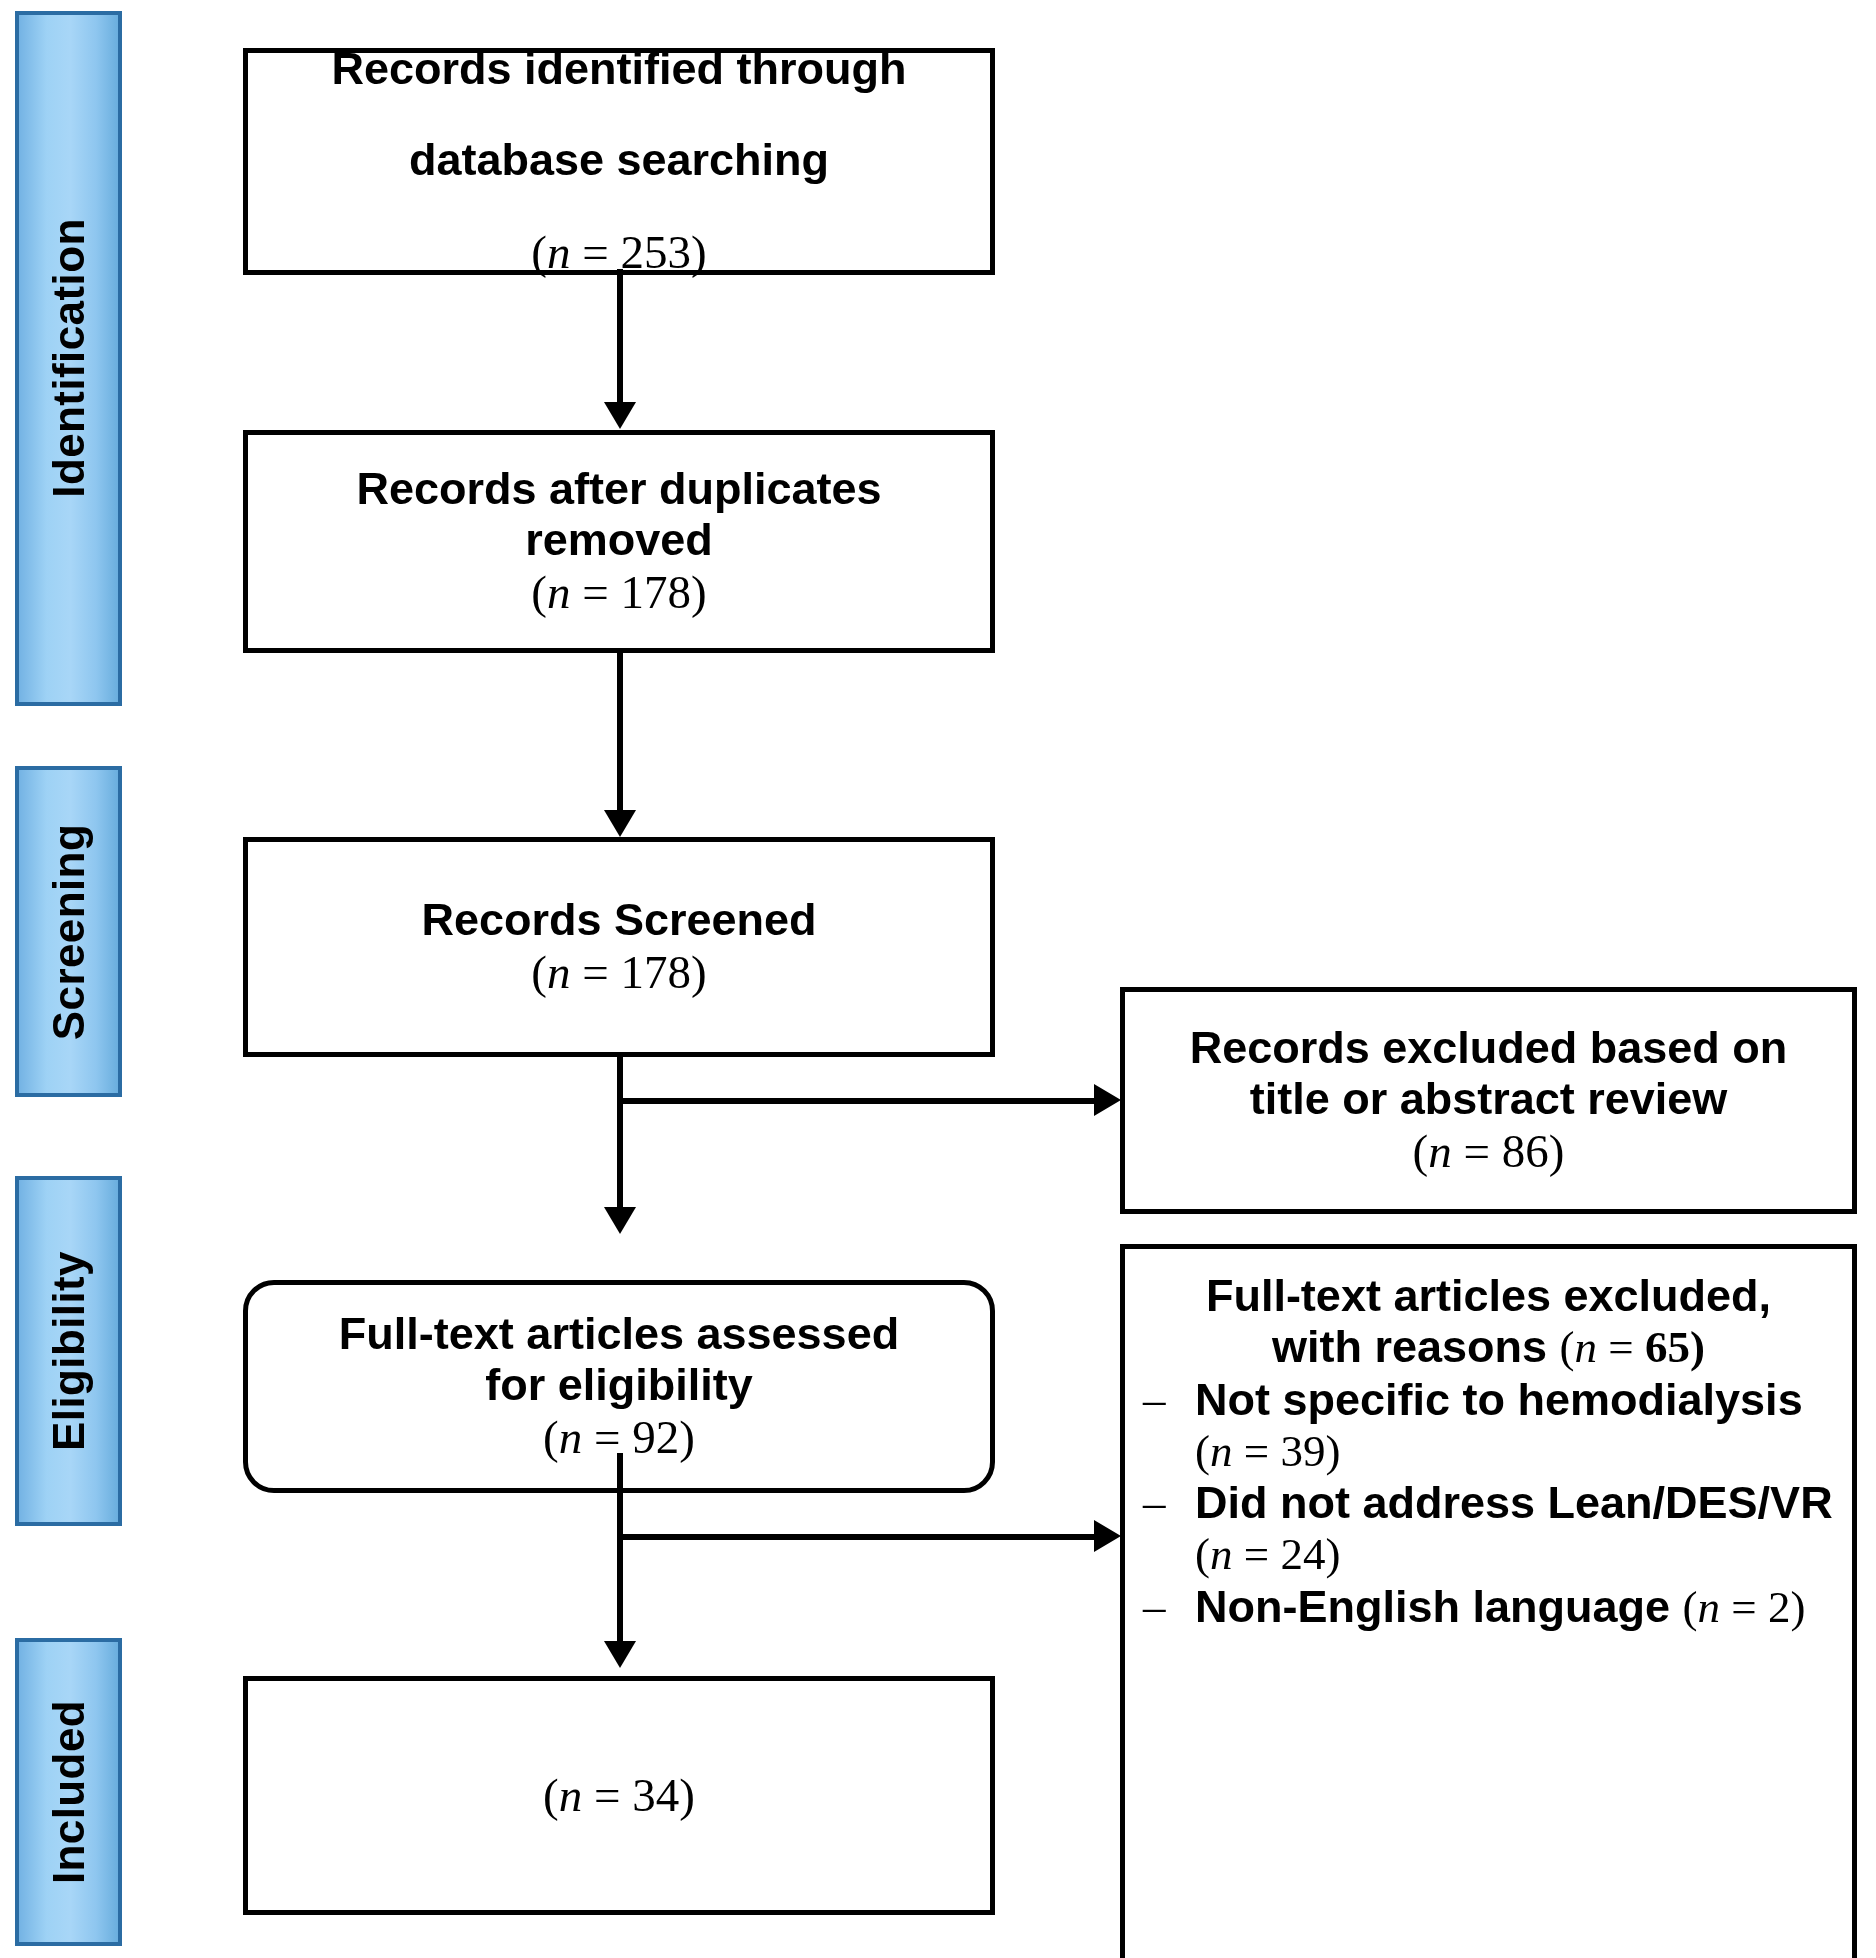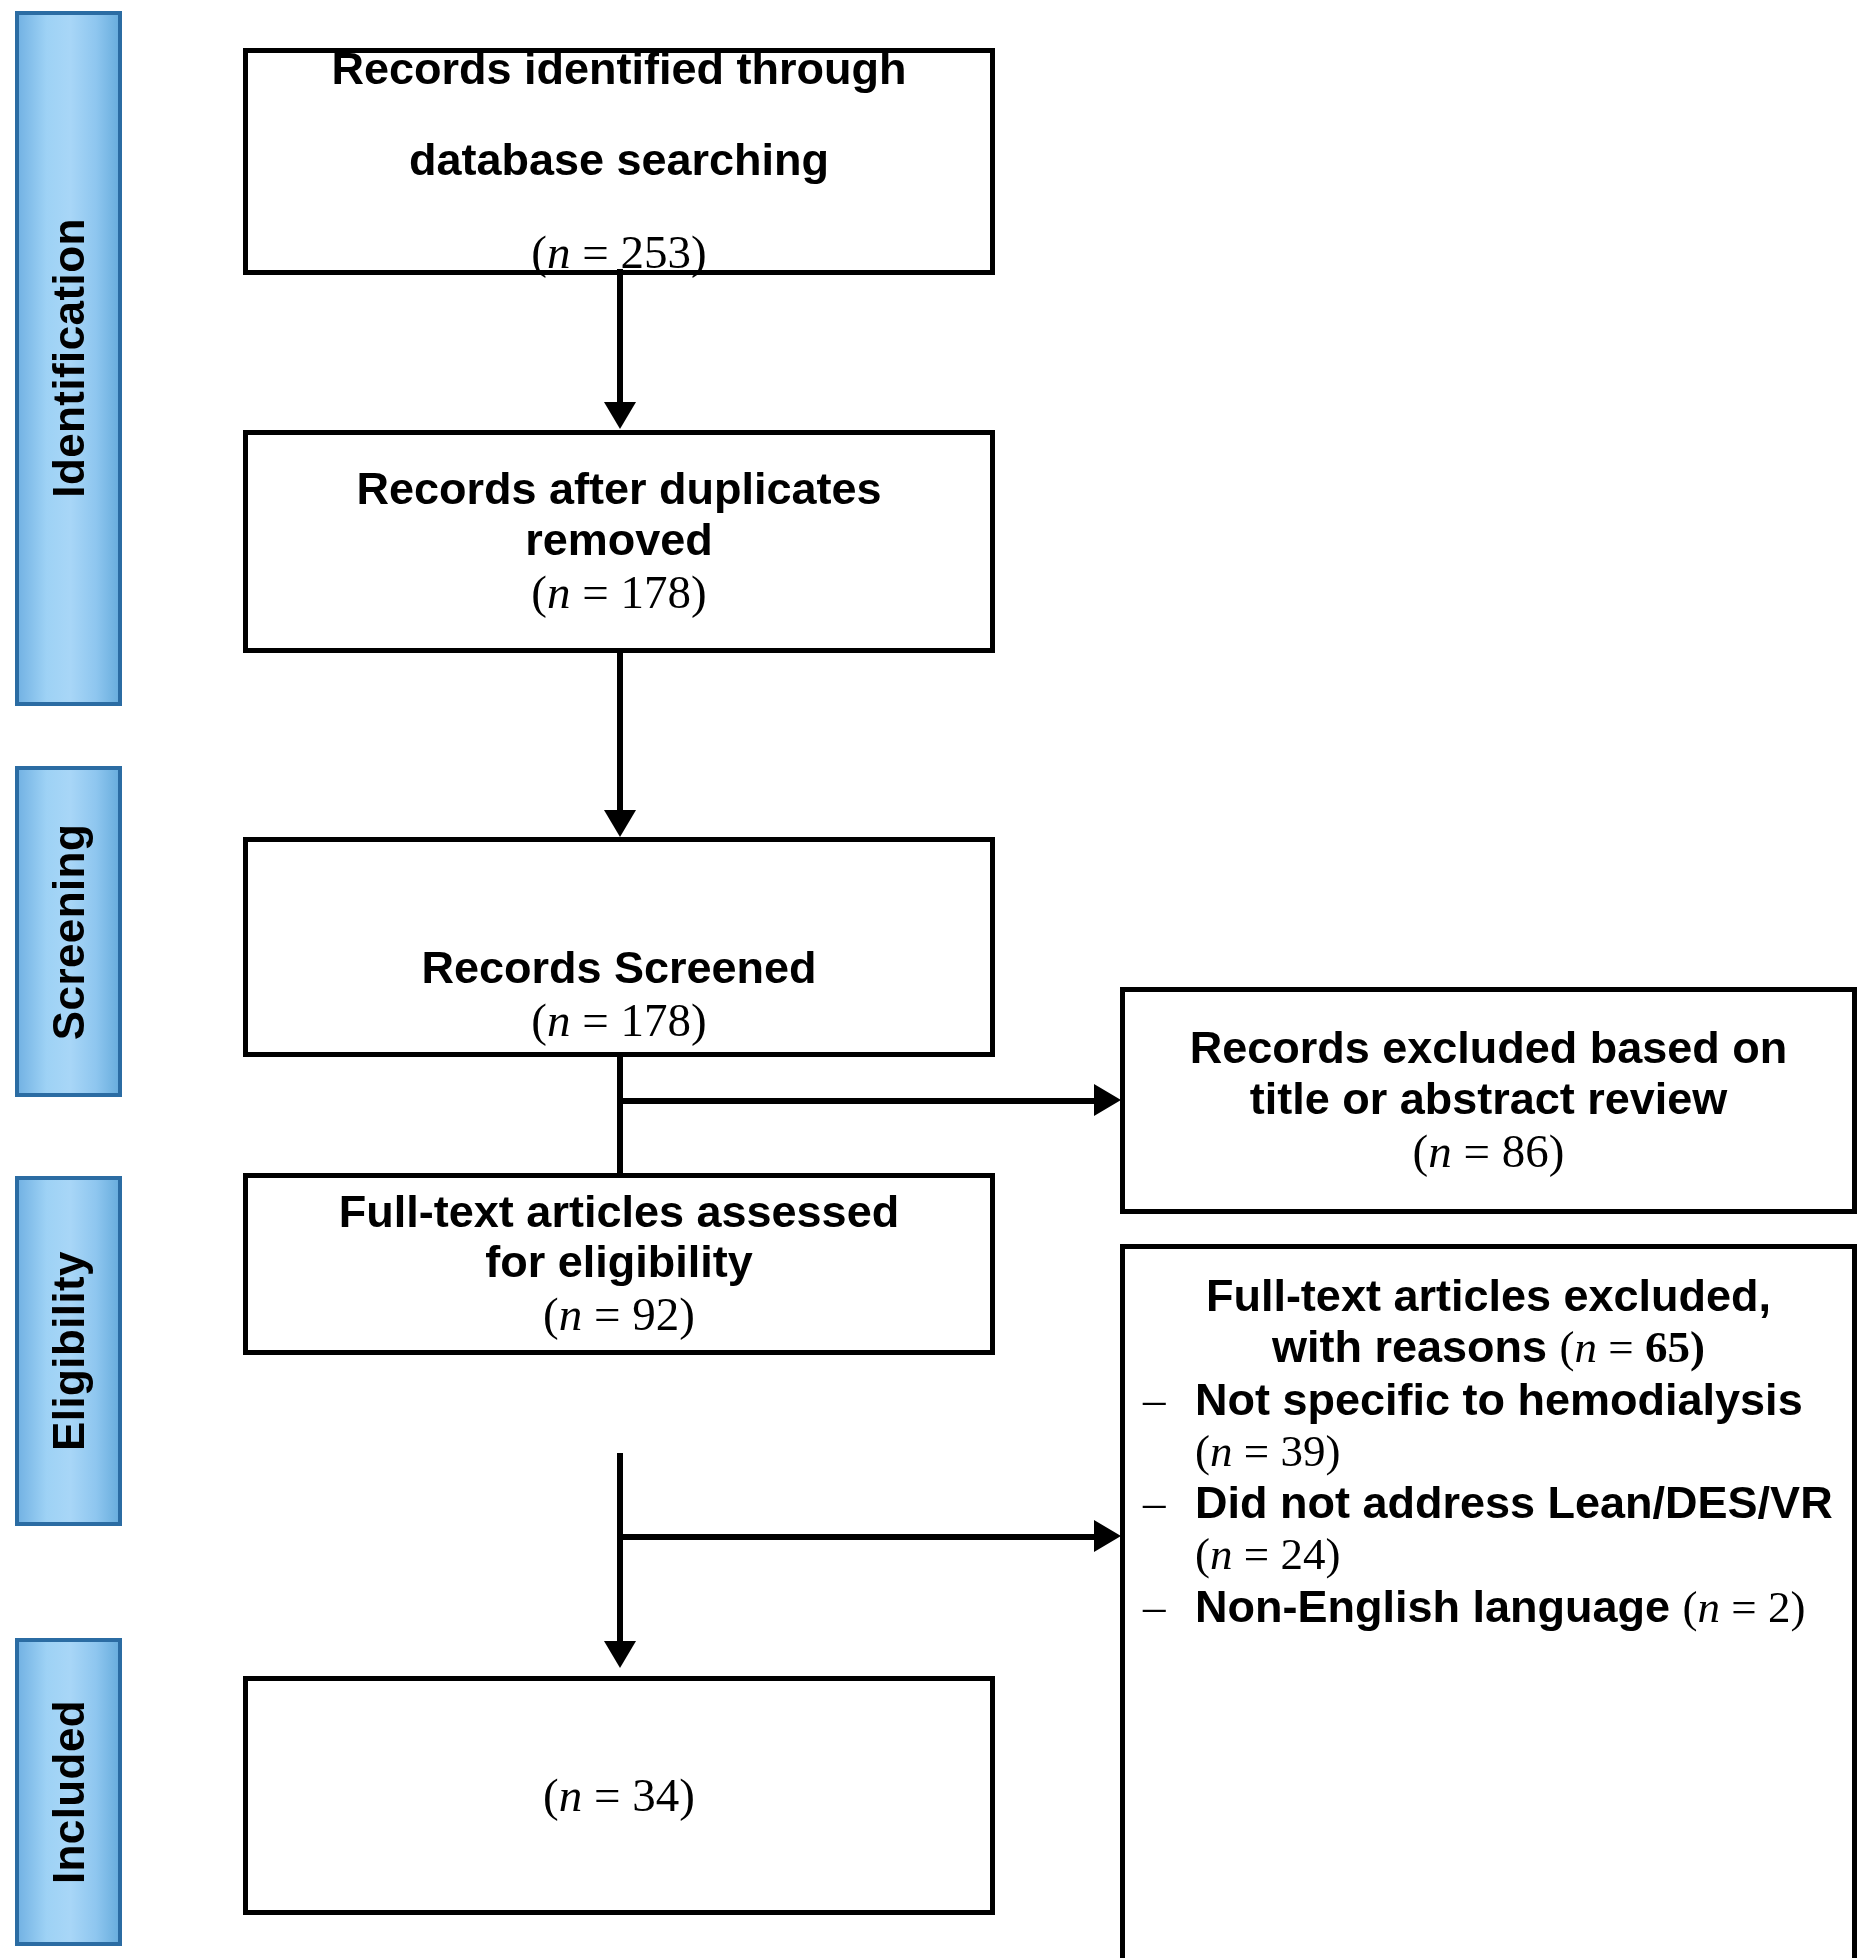--- a/index.html
+++ b/index.html
@@ -172,32 +172,32 @@
 
   <div class="flow-box" style="left:243px; top:430px; width:752px; height:223px;">
     <div class="box-line">Records after duplicates</div>
     <div class="box-line">removed</div>
     <div class="box-line n-val"><span style="font-family:'Liberation Serif',serif;font-weight:normal;">(</span><i style="font-family:'Liberation Serif',serif;font-style:italic;font-weight:normal;">n</i><span style="font-family:'Liberation Serif',serif;font-weight:normal;"> = </span><span style="font-family:'Liberation Serif',serif;font-weight:normal;">178)</span></div>
   </div>
 
   <div class="vline" style="left:617px; top:653px; height:169px;"></div>
   <div class="arrow-down" style="left:604px; top:810px;"></div>
 
-  <div class="flow-box" style="left:243px; top:837px; width:752px; height:220px;justify-content:flex-end;">
+  <div class="flow-box" style="left:243px; top:837px; width:752px; height:220px;">
     <div class="box-line">Records Screened</div>
     <div class="box-line n-val"><span style="font-family:'Liberation Serif',serif;font-weight:normal;">(</span><i style="font-family:'Liberation Serif',serif;font-style:italic;font-weight:normal;">n</i><span style="font-family:'Liberation Serif',serif;font-weight:normal;"> = </span><span style="font-family:'Liberation Serif',serif;font-weight:normal;">178)</span></div>
   </div>
 
   <div class="vline" style="left:617px; top:1057px; height:162px;"></div>
   <div class="arrow-down" style="left:604px; top:1207px;"></div>
 
   <div class="hline" style="left:617px; top:1098px; width:481px;"></div>
   <div class="arrow-right" style="left:1094px; top:1084px;"></div>
 
-  <div class="flow-box" style="left:243px; top:1173px; width:752px; height:182px;">
+  <div class="flow-box" style="left:243px; top:1280px; width:752px; height:213px;border-radius:31px;">
     <div class="box-line">Full-text articles assessed</div>
     <div class="box-line">for eligibility</div>
     <div class="box-line n-val"><span style="font-family:'Liberation Serif',serif;font-weight:normal;">(</span><i style="font-family:'Liberation Serif',serif;font-style:italic;font-weight:normal;">n</i><span style="font-family:'Liberation Serif',serif;font-weight:normal;"> = </span><span style="font-family:'Liberation Serif',serif;font-weight:normal;">92)</span></div>
   </div>
 
   <div class="vline" style="left:617px; top:1453px; height:201px;"></div>
   <div class="arrow-down" style="left:604px; top:1641px;"></div>
 
   <div class="hline" style="left:617px; top:1534px; width:481px;"></div>
   <div class="arrow-right" style="left:1094px; top:1520px;"></div>

